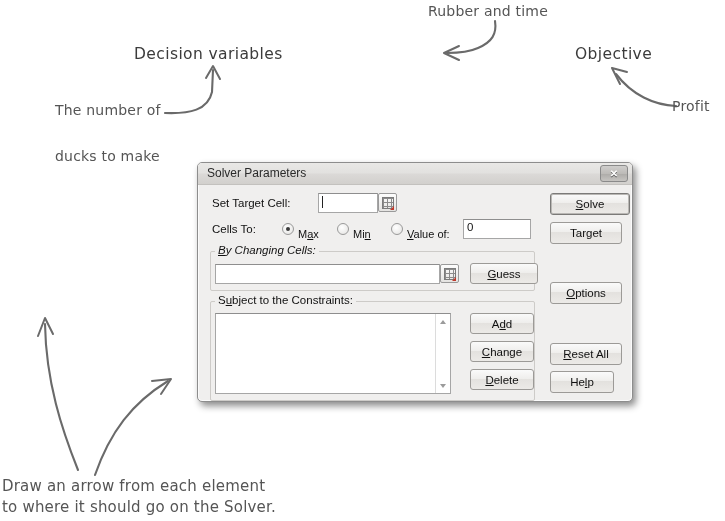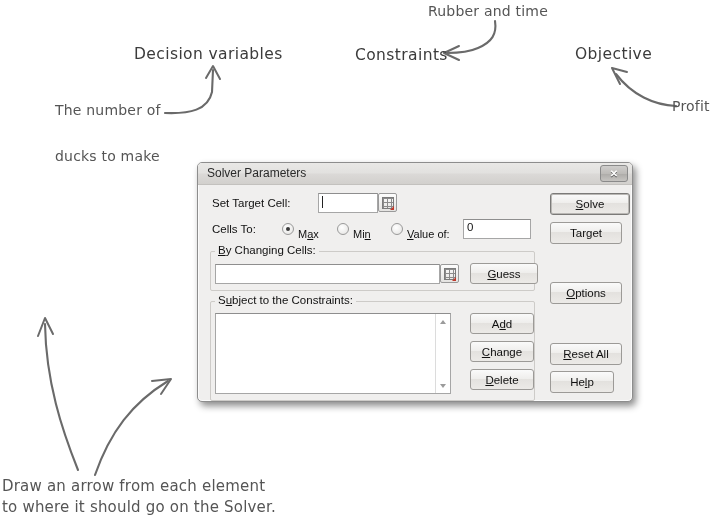--- a/index.html
+++ b/index.html
@@ -167,21 +167,20 @@
       <path d="M78,470 C62,430 46,382 45,324"></path>
       <path d="M38,336 L45,318 L53,334" stroke-width="2"></path>
 
       <path d="M95,475 C110,432 132,403 168,381"></path>
       <path d="M152,381 L171,379 L161,394" stroke-width="2"></path>
     </g>
   </svg>
 
   <div class="hand hand-title" style="left:134px;top:44px;">Decision variables</div>
 
-  <div class="hand hand-title" style="left:355px;top:45px;">Constraints</div>
 
   <div class="hand hand-title" style="left:568px;top:44px;margin-left:7px;">Objective</div>
 
   <div class="hand hand-note" style="left:428px;top:2px;">Rubber and time</div>
 
   <div class="hand hand-note" style="left:672px;top:97px;">Profit</div>
 
   <div class="hand hand-note" style="left:55px;top:101px;">The number of</div>
   <div class="hand hand-note" style="left:55px;top:119px;margin-top:28px;">ducks to make</div>
 
@@ -226,21 +225,21 @@
     <div class="radio" style="left:193px;top:37px;">
       <span class="dot"></span>
       <span class="rlbl"><u>V</u>alue of:</span>
     </div>
 
     <div class="txtbox" style="left:265px;top:34px;width:68px;height:20px;">
       <span>0</span>
     </div>
 
     <div class="group" style="left:12px;top:66px;width:325px;height:40px;"></div>
-    <div class="group-legend" style="left:17px;top:59px;"><u>B</u>y Changing Cells:</div>
+    <div class="group-legend" style="left:17px;top:59px;font-style:italic;"><u>B</u>y Changing Cells:</div>
 
     <div class="txtbox" style="left:17px;top:79px;width:225px;height:20px;">
       <span></span>
     </div>
     <div class="picker" style="left:242px;top:79px;">
       <span class="grid"></span>
       <span class="arr"></span>
     </div>
 
     <div class="btn" style="left:272px;top:78px;width:68px;height:21px;">

